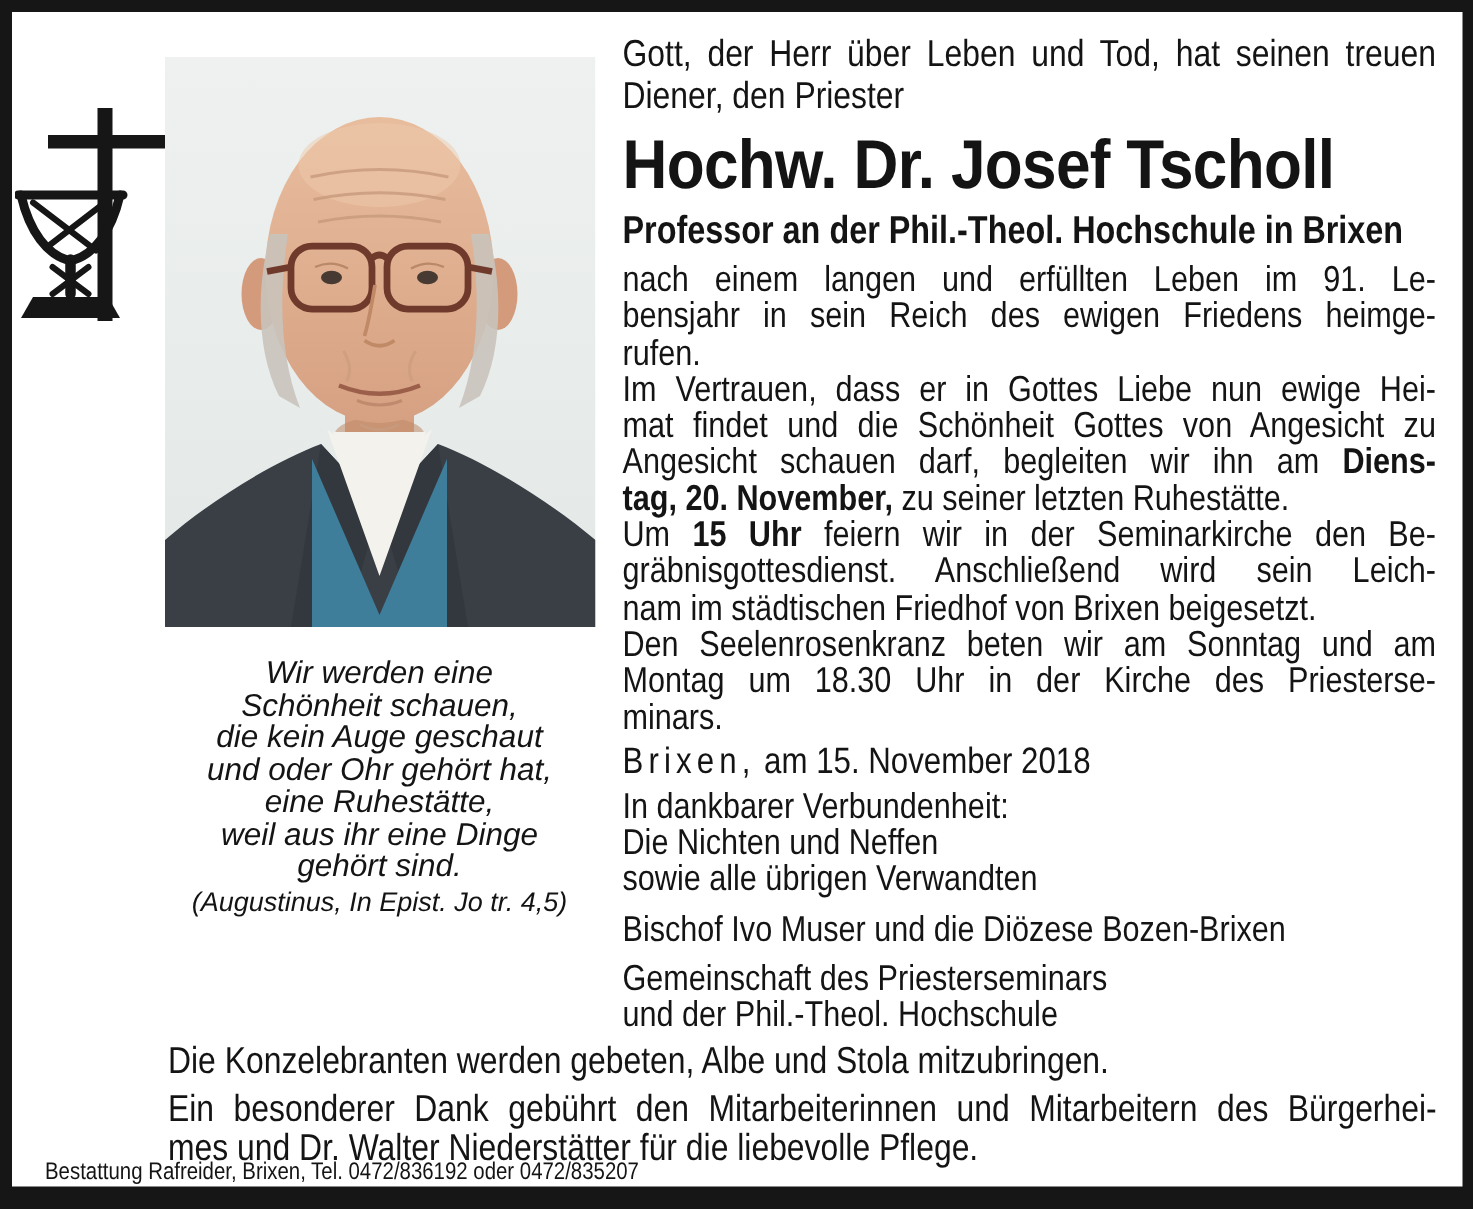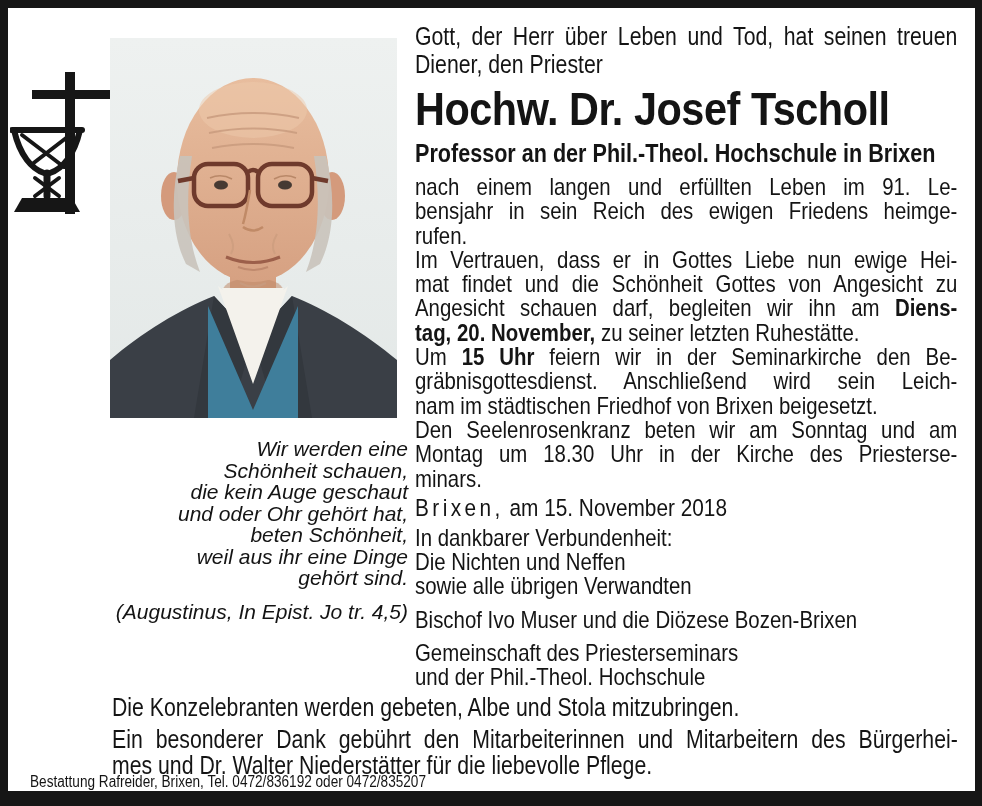--- a/index.html
+++ b/index.html
@@ -29,24 +29,24 @@
     transform:scaleX(.83);transform-origin:0 0;
   }
   .bodytext{margin-top:8px;font-size:24px;line-height:24.3px;}
   .dateline{margin-top:4px;font-size:24.5px;line-height:25px;}
   .condolence{margin-top:6px;font-size:24px;line-height:24.3px;}
   .condolence .tgroup{margin-bottom:9px;}
   
   .emblem{position:absolute;left:10px;top:72px;width:100px;height:153px;}
   .portrait{position:absolute;left:110px;top:38px;width:287px;height:380px;}
   .quote{
-    position:absolute;left:98px;top:438px;width:310px;text-align:right;
+    position:absolute;left:98px;top:438px;width:310px;text-align:center;
     font-style:italic;font-size:21px;line-height:21.5px;
   }
-  .quote-attr{margin-top:14px;font-size:21px;line-height:18px;font-style:italic;}
+  .quote-attr{margin-top:3px;font-size:18px;line-height:18px;font-style:italic;}
   
   .bottom1{position:absolute;left:112px;top:694px;font-size:25px;line-height:26px;}
   .bottom2{position:absolute;left:112px;top:726px;font-size:25px;line-height:26px;}
   .bottom1.c85,.bottom2.c85{width:995px;}
   .footer{position:absolute;left:30px;top:773px;font-size:16px;line-height:17px;width:700px;}
 </style>
 </head>
 <body>
 
 <div class="page">
@@ -131,21 +131,21 @@
       <path d="M130,245 Q143,252 156,245" stroke="#c89a7d" stroke-width="2" fill="none"></path>
     </svg>
   </div>
 
   <div class="quote">
     <div>
         <div class="tline">Wir werden eine</div>
         <div class="tline">Schönheit schauen,</div>
         <div class="tline">die kein Auge geschaut</div>
         <div class="tline">und oder Ohr gehört hat,</div>
-        <div class="tline">beten Schönheit,</div>
+        <div class="tline">eine Ruhestätte,</div>
         <div class="tline">weil aus ihr eine Dinge</div>
         <div class="tline">gehört sind.</div>
       </div>
     <div class="quote-attr">(Augustinus, In Epist. Jo tr. 4,5)</div>
   </div>
 
   <div class="right-col">
     <div class="intro c85">
         <div class="tline just"><span class="">Gott, der Herr über Leben und Tod, hat seinen treuen</span></div>
         <div class="tline"><span class="">Diener, den Priester</span></div>

